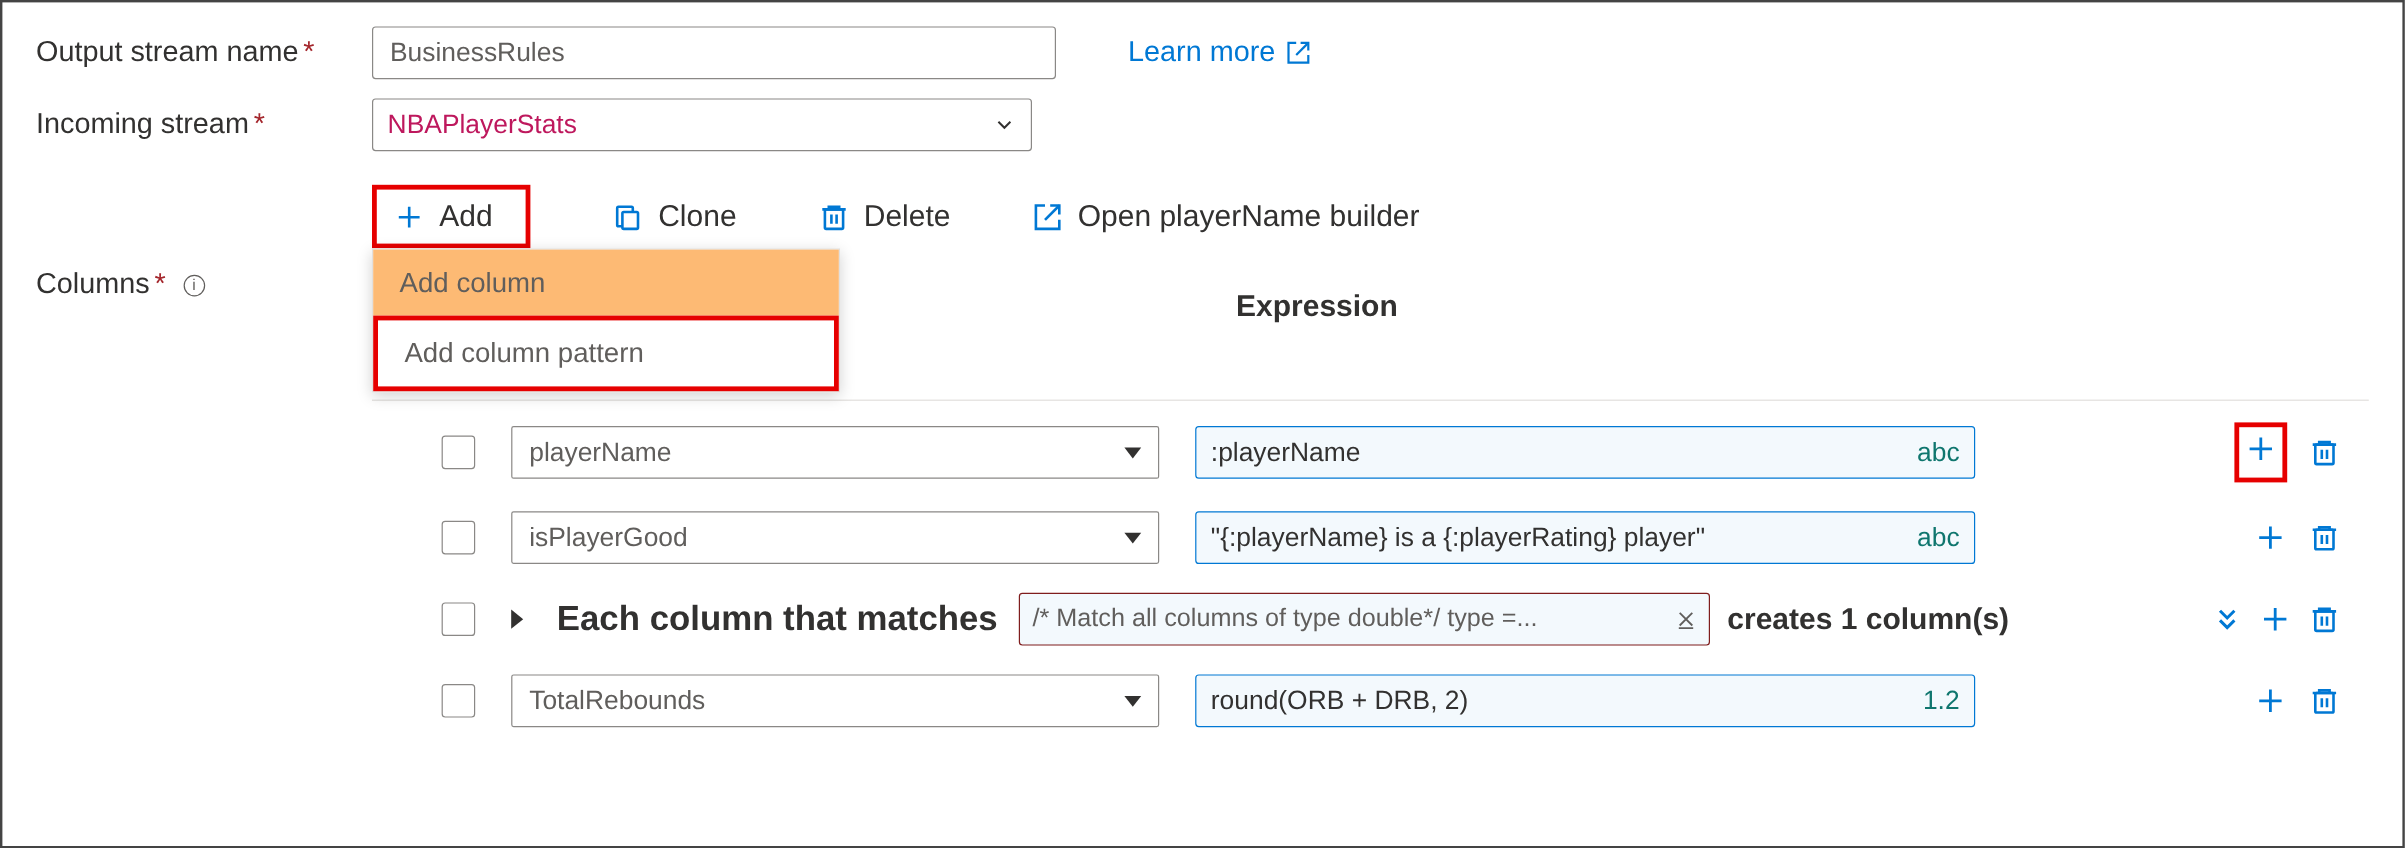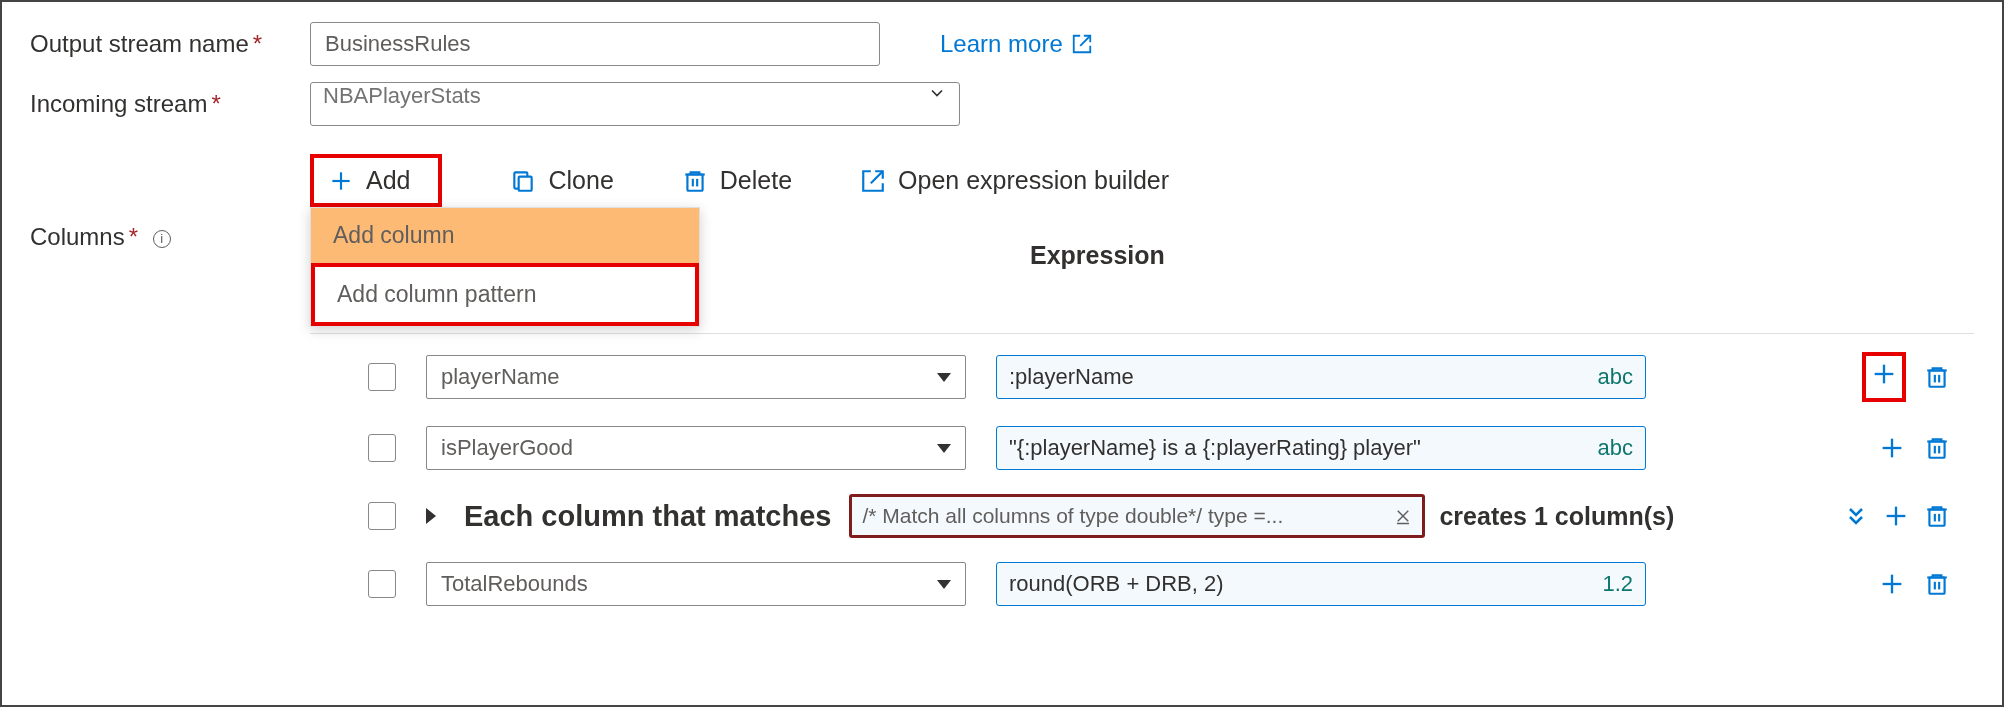--- a/index.html
+++ b/index.html
@@ -49,29 +49,30 @@
       width: 570px;
       height: 44px;
       border: 1px solid #8a8886;
       border-radius: 3px;
       padding: 0 14px;
       font-size: 22px;
       color: #605e5c;
       background: #fff;
     }
     .select-input {
-      width: 650px;
+      width: 550px;
       height: 44px;
       border: 1px solid #8a8886;
       border-radius: 3px;
       padding: 0 12px;
       font-size: 22px;
-      color: #737373;
+      color: #be185d;
       background: #fff;
       display: flex;
+      align-items: center;
       justify-content: space-between;
     }
     .chevron-down {
       width: 20px;
       height: 20px;
     }
     .learn-more {
       margin-left: 60px;
       color: #0078d4;
       font-size: 24px;
@@ -215,21 +216,21 @@
       margin-right: 28px;
     }
     .pattern-label {
       font-weight: 700;
       font-size: 29px;
       margin-right: 18px;
     }
     .pattern-expr {
       width: 576px;
       height: 44px;
-      border: 3px solid #7f1d1d;
+      border: 1px solid #7f1d1d;
       background: #f3f9fd;
       border-radius: 3px;
       padding: 0 10px;
       font-size: 21px;
       color: #605e5c;
       display: flex;
       align-items: center;
       justify-content: space-between;
       margin-right: 14px;
     }
@@ -303,21 +304,21 @@
         <line x1="14" y1="10" x2="14" y2="17"></line>
       </svg>
     <span>Delete</span>
   </div>
   <div class="tb-btn">
     <svg class="tb-icon icon-blue" viewBox="0 0 24 24" fill="none" stroke="#0078d4" stroke-width="2">
         <path d="M14 3h7v7"></path>
         <path d="M10 14L21 3"></path>
         <path d="M21 14v7H3V3h7"></path>
       </svg>
-    <span>Open expression builder</span>
+    <span>Open playerName builder</span>
   </div>
 </div>
 
 <div style="display:flex; align-items:flex-start; margin-top:2px;">
   <div class="label-col" style="padding-top:14px;">
     <span>Columns</span><span class="required">*</span>
     <span class="info-icon">i</span>
   </div>
   <div style="position:relative;">
     <div class="menu-pop" style="position:relative;">

